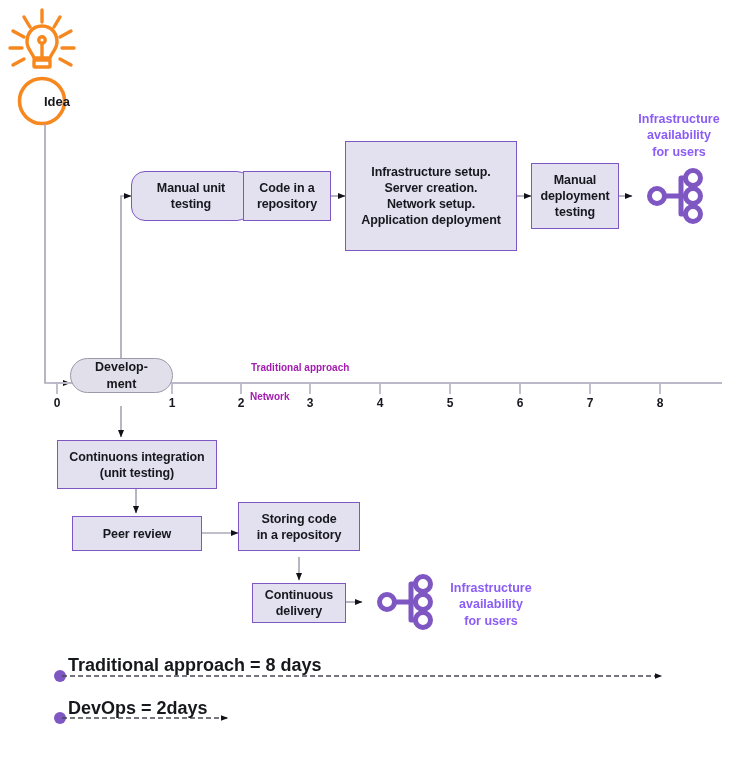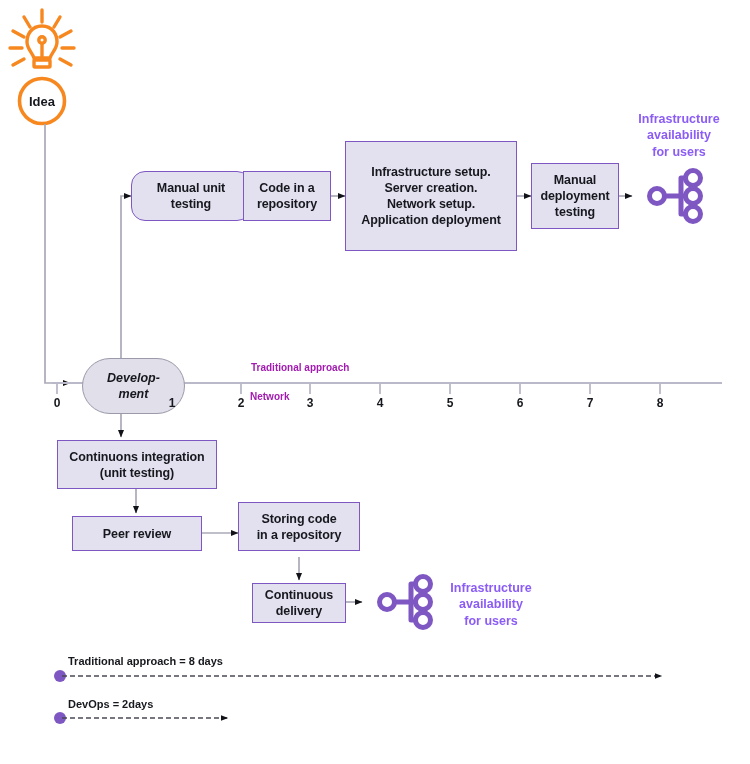--- a/index.html
+++ b/index.html
@@ -79,21 +79,21 @@
   .idea-text {
     position: absolute;
     font-size: 13px;
     font-weight: bold;
     color: #16181d;
     text-align: center;
     width: 60px;
   }
   .legend-text {
     position: absolute;
-    font-size: 11px;
+    font-size: 18px;
     font-weight: bold;
     color: #16181d;
     white-space: nowrap;
   }
 </style>
 </head>
 <body>
 
 <svg id="canvas" viewBox="0 0 750 764" xmlns="http://www.w3.org/2000/svg">
   <defs>
@@ -184,21 +184,21 @@
   </g>
 
   <g>
     <circle cx="60" cy="676" r="6" fill="#7e57c2"></circle>
     <line x1="62" y1="676" x2="662" y2="676" stroke="#4a4a55" stroke-width="1.7" stroke-dasharray="5 3" marker-end="url(#arrowBlackSm)"></line>
     <circle cx="60" cy="718" r="6" fill="#7e57c2"></circle>
     <line x1="62" y1="718" x2="228" y2="718" stroke="#4a4a55" stroke-width="1.7" stroke-dasharray="5 3" marker-end="url(#arrowBlackSm)"></line>
   </g>
 </svg>
 
-<div class="idea-text" style="left:12px; top:94px;">Idea</div>
+<div class="idea-text" style="left:27px; top:94px;">Idea</div>
 
 <div class="node-box" style="left:131px; top:171px; width:120px; height:50px;border-radius:14px;">
   <span>
     <span>Manual unit</span><br>
     <span>testing</span>
   </span>
 </div>
 
 <div class="node-box" style="left:243px; top:171px; width:88px; height:50px;">
   <span>
@@ -223,21 +223,21 @@
     <span>testing</span>
   </span>
 </div>
 
 <div class="label-free" style="left:620px; top:111px; width:118px;">
   <span>Infrastructure</span><br>
   <span>availability</span><br>
   <span>for users</span>
 </div>
 
-<div class="dev-node" style="left:82px; top:358px; width:103px; height:56px;font-style:italic;">
+<div class="dev-node" style="left:70px; top:358px; width:103px; height:35px;">
   <span>
     <span>Develop-</span><br>
     <span>ment</span>
   </span>
 </div>
 
 <div class="axis-tag" style="left:251px; top:362px;">Traditional approach</div>
 <div class="axis-tag" style="left:250px; top:391px;">Network</div>
 
 <div class="axis-num" style="left:47px; top:396px;">0</div>

